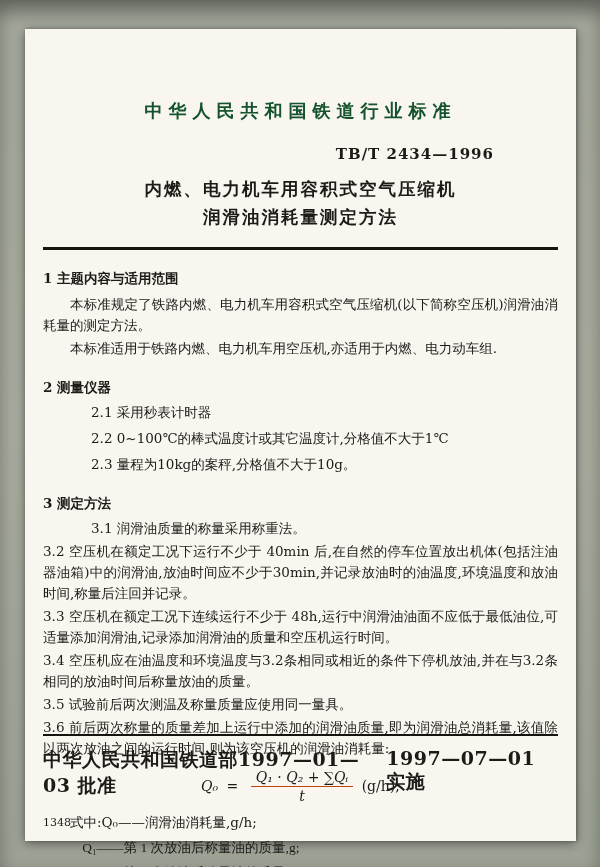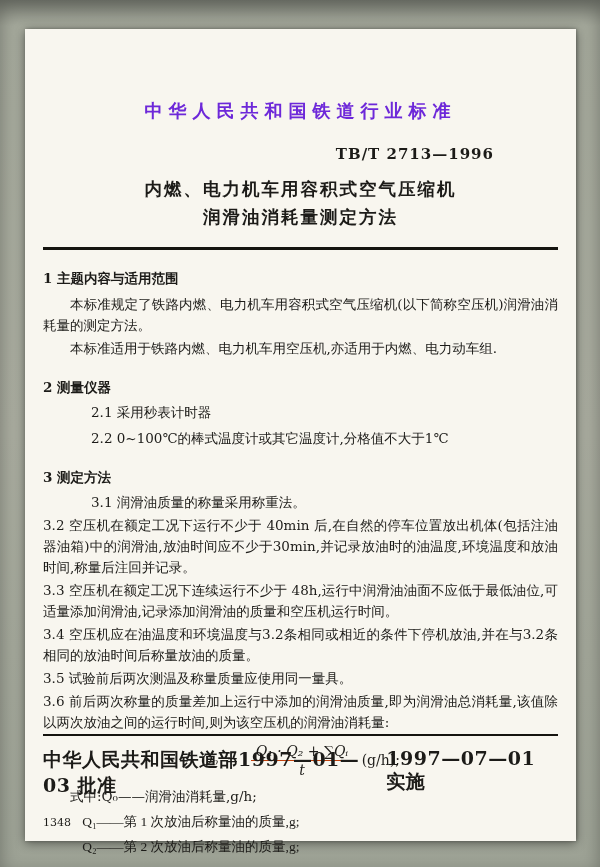--- a/index.html
+++ b/index.html
@@ -20,21 +20,21 @@
     box-sizing: border-box;
     color: #1c1b18;
   }
   .content { padding: 70px 18px 0 18px; }
 
   .std-name {
     text-align: center;
     font-weight: bold;
     font-size: 18px;
     letter-spacing: 6px;
-    color: #6d28d9;
+    color: #14532d;
   }
   .std-code {
     margin-top: 22px;
     text-align: right;
     padding-right: 64px;
     font-weight: bold;
     font-size: 15px;
     letter-spacing: 1px;
   }
   .doc-title {
@@ -110,36 +110,37 @@
   }
 </style>
 </head>
 <body>
 
 <div class="scan">
   <div class="page">
     <div class="content">
 
       <div class="std-name">中华人民共和国铁道行业标准</div>
-      <div class="std-code">TB/T 2713—1996</div>
+      <div class="std-code">TB/T 2434—1996</div>
 
       <div class="doc-title">
         <div>内燃、电力机车用容积式空气压缩机</div>
         <div>润滑油消耗量测定方法</div>
       </div>
 
       <div class="title-rule"></div>
 
       <div class="sec-heading">1  主题内容与适用范围</div>
       <p class="para indent">本标准规定了铁路内燃、电力机车用容积式空气压缩机(以下简称空压机)润滑油消耗量的测定方法。</p>
       <p class="para indent tight">本标准适用于铁路内燃、电力机车用空压机,亦适用于内燃、电力动车组.</p>
 
       <div class="sec-heading">2  测量仪器</div>
       <p class="para clause">2.1  采用秒表计时器</p>
       <p class="para clause">2.2  0~100℃的棒式温度计或其它温度计,分格值不大于1℃</p>
+      <p class="para clause">2.3  量程为10kg的案秤,分格值不大于10g。</p>
 
       <div class="sec-heading">3  测定方法</div>
       <p class="para clause">3.1  润滑油质量的称量采用称重法。</p>
       <p class="para tight">3.2  空压机在额定工况下运行不少于 40min 后,在自然的停车位置放出机体(包括注油器油箱)中的润滑油,放油时间应不少于30min,并记录放油时的油温度,环境温度和放油时间,称量后注回并记录。</p>
       <p class="para tight">3.3  空压机在额定工况下连续运行不少于 48h,运行中润滑油油面不应低于最低油位,可适量添加润滑油,记录添加润滑油的质量和空压机运行时间。</p>
       <p class="para tight">3.4  空压机应在油温度和环境温度与3.2条相同或相近的条件下停机放油,并在与3.2条相同的放油时间后称量放油的质量。</p>
       <p class="para tight">3.5  试验前后两次测温及称量质量应使用同一量具。</p>
       <p class="para tight">3.6  前后两次称量的质量差加上运行中添加的润滑油质量,即为润滑油总消耗量,该值除以两次放油之间的运行时间,则为该空压机的润滑油消耗量:</p>
 
       <div class="formula">

